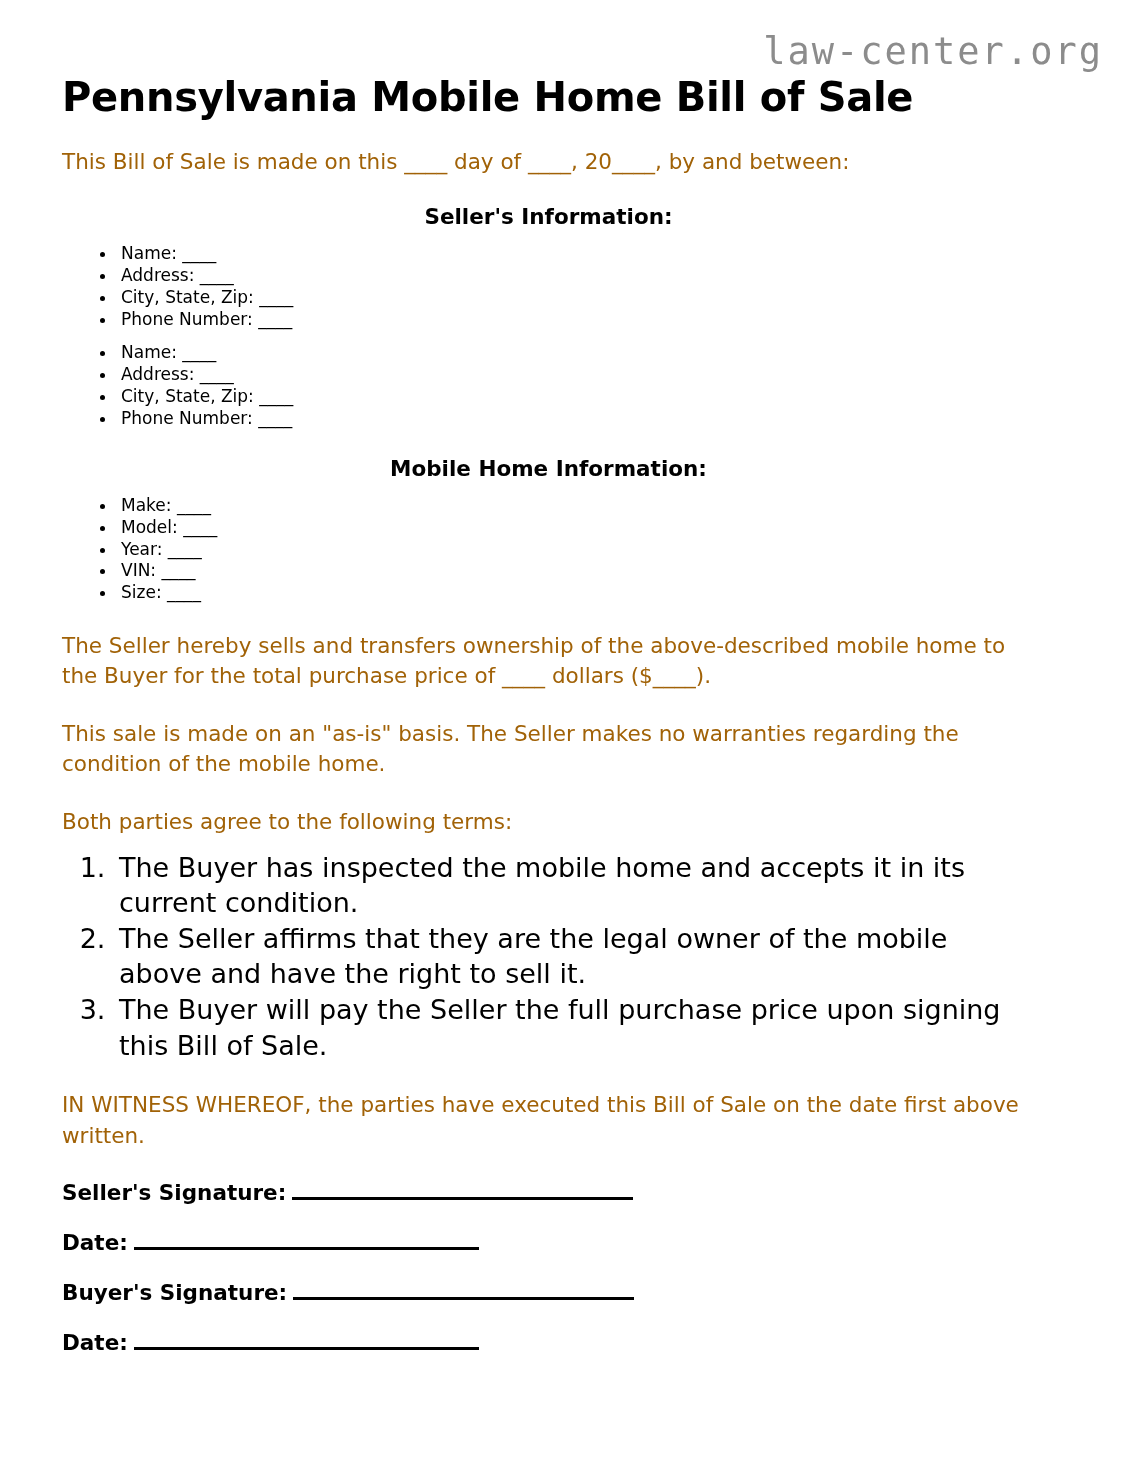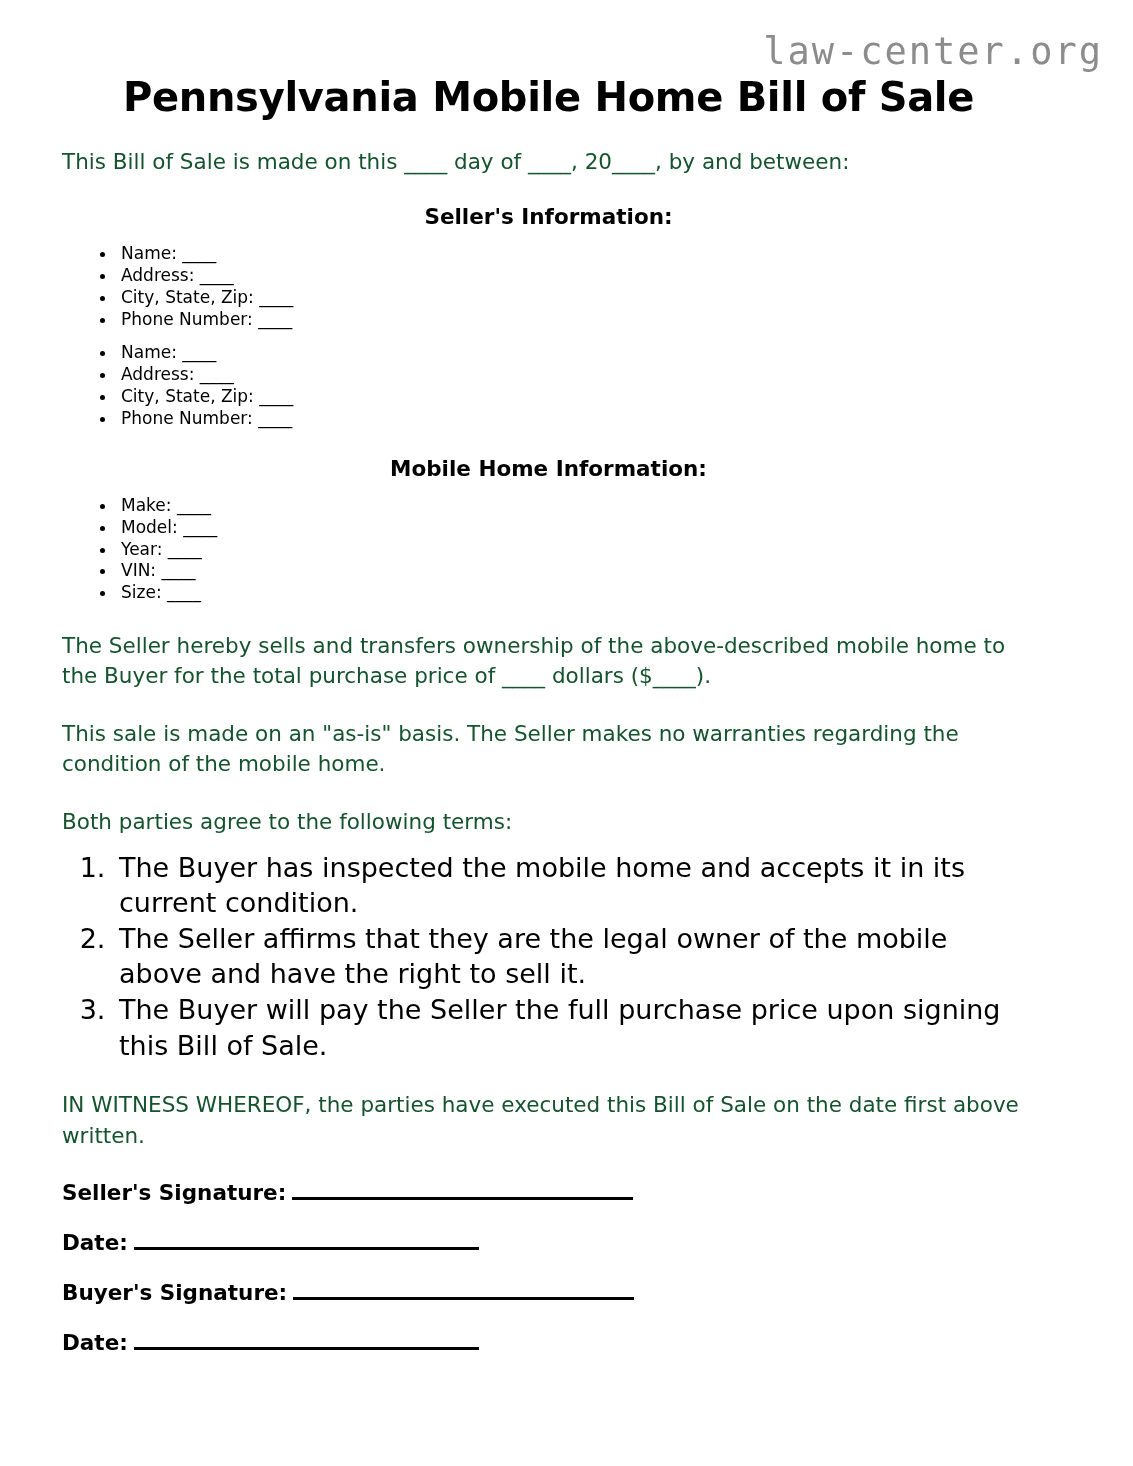--- a/index.html
+++ b/index.html
@@ -35,28 +35,27 @@
   }
   h1.doc-title {
     margin: 0;
     padding-top: 75px;
     font-family: "DejaVu Sans", sans-serif;
     font-size: 40px;
     font-weight: bold;
     letter-spacing: -0.3px;
     line-height: 1.12;
     color: #000000;
-    text-align: center;
   }
   p.body-text {
     margin: 0;
     padding-top: 27px;
     font-size: 21.5px;
     line-height: 1.42;
-    color: #14532d;
+    color: #a16207;
   }
   h2.section-heading {
     margin: 0;
     padding-top: 26px;
     font-size: 21.5px;
     font-weight: bold;
     line-height: 1.3;
     color: #000000;
     text-align: center;
   }

